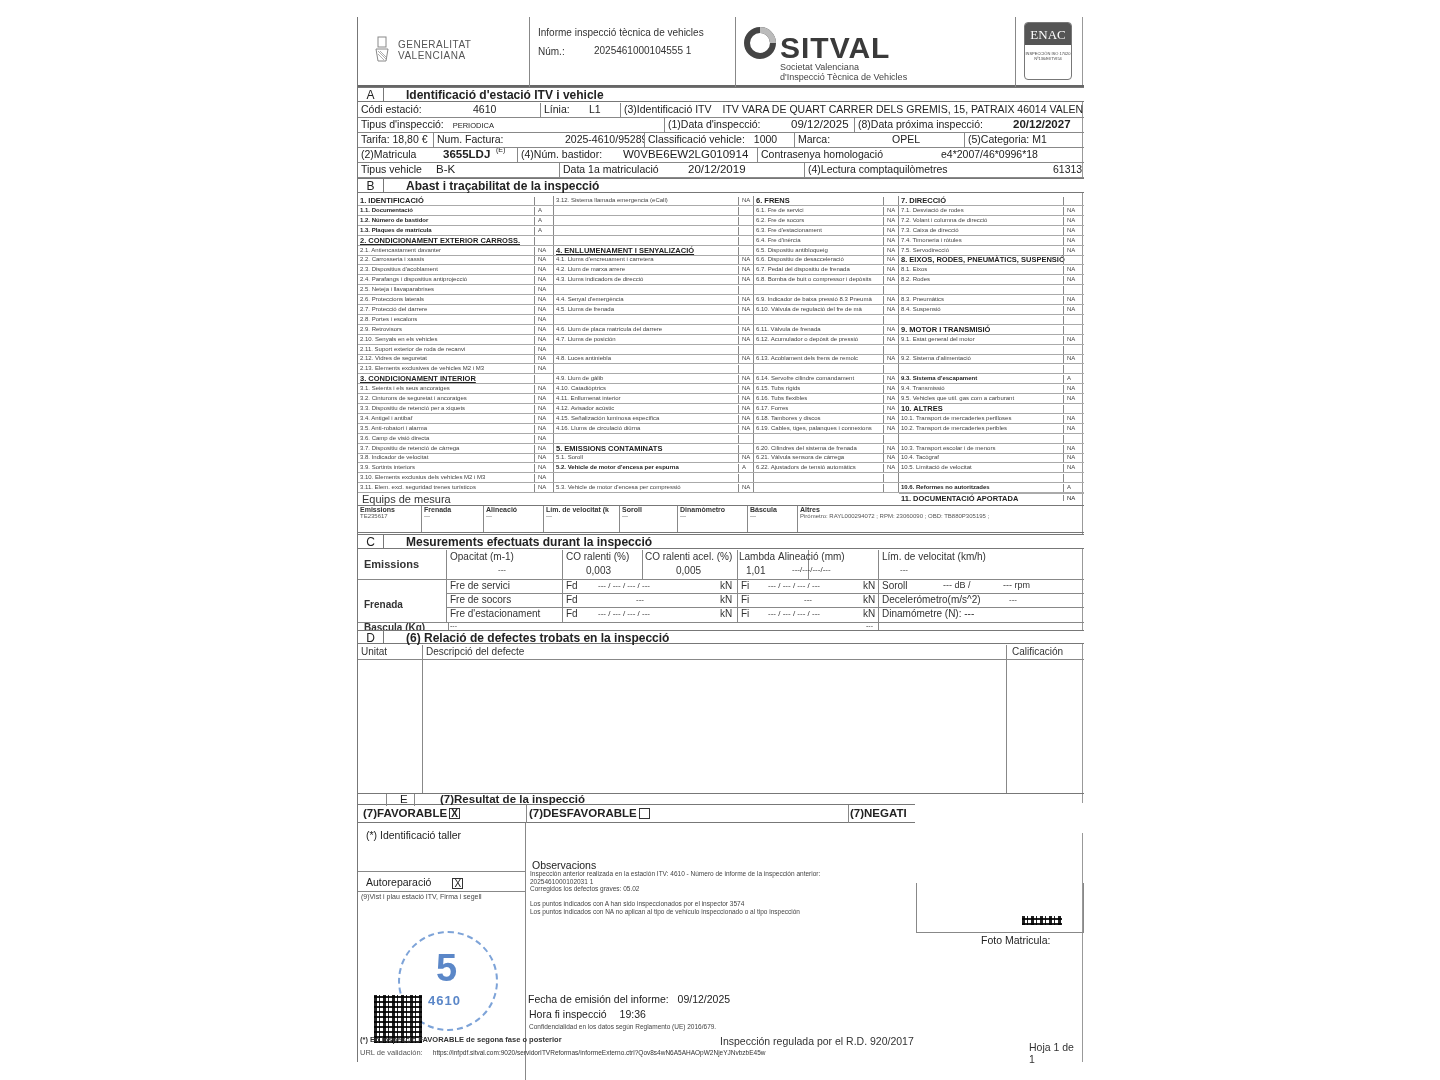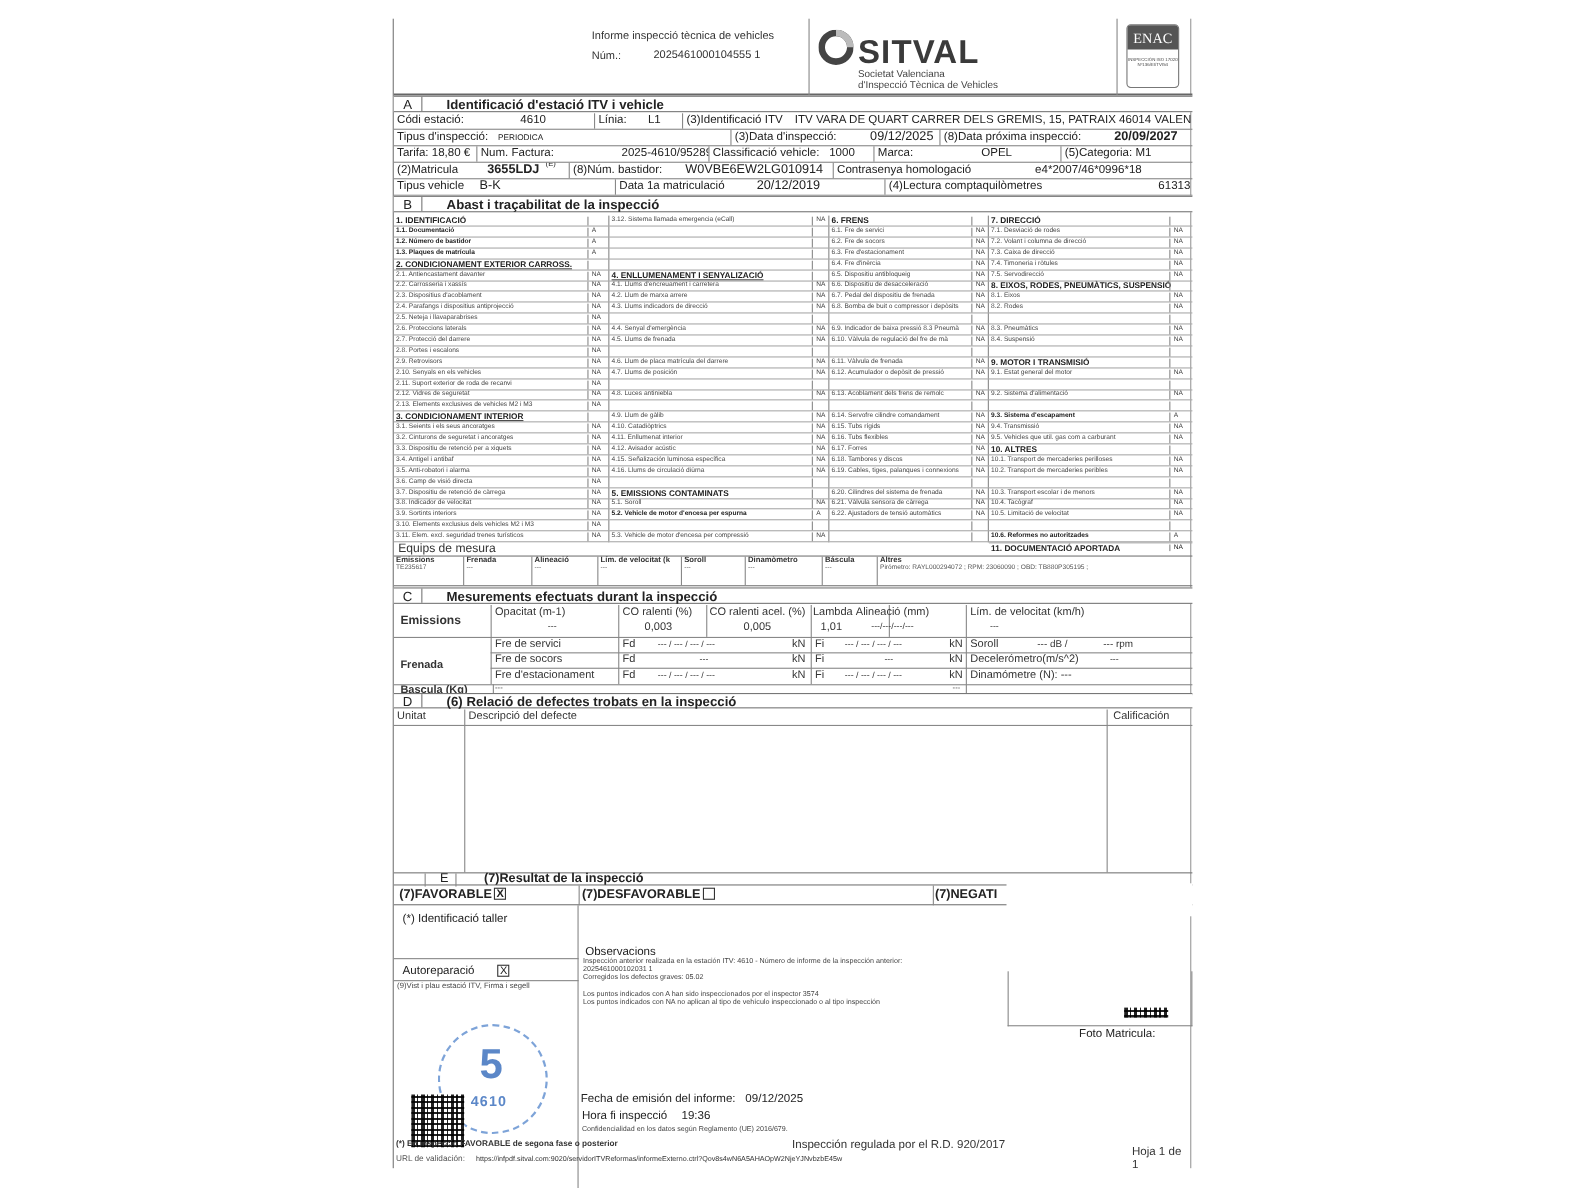--- a/index.html
+++ b/index.html
@@ -65,20 +65,31 @@
       repeating-linear-gradient(0deg, #222 0 2px, #fff 2px 5px);
       background-blend-mode: multiply; }
   .stamp { position: absolute; border-radius: 50%; border: 2px dashed #7da3d8; }
 </style>
 </head>
 <body>
 
 <div class="page">
 
   <div class="header">
+    <div class="hcell gv">
+      <svg class="gv-logo" viewBox="0 0 20 30">
+        <rect x="6" y="2" width="8" height="10" fill="none" stroke="#888" stroke-width="1"></rect>
+        <path d="M4 14 L16 14 L14 26 L6 26 Z" fill="none" stroke="#888" stroke-width="1"></path>
+        <path d="M6 16 L14 24 M8 16 L14 22 M6 19 L12 25" stroke="#999" stroke-width="0.8"></path>
+      </svg>
+      <div class="gv-text">
+        <div>GENERALITAT</div>
+        <div>VALENCIANA</div>
+      </div>
+    </div>
     <div class="hcell inf">
       <div class="inf-title">Informe inspecció tècnica de vehicles</div>
       <div class="inf-num-l">Núm.:</div>
       <div class="inf-num-v">2025461000104555 1</div>
     </div>
     <div class="hcell sit">
       <svg class="sit-logo" viewBox="0 0 32 32">
         <circle cx="16" cy="16" r="13" fill="none" stroke="#444" stroke-width="6"></circle>
         <path d="M16 3 A13 13 0 0 1 29 16" fill="none" stroke="#bbb" stroke-width="6"></path>
         <circle cx="16" cy="16" r="5" fill="#fff"></circle>
@@ -114,26 +125,26 @@
       <span>(3)Identificació ITV</span>
       <span style="margin-left:8px;">ITV VARA DE QUART CARRER DELS GREMIS, 15, PATRAIX 46014 VALEN</span>
     </div>
   </div>
   <div class="row" style="top:101px;height:15px;">
     <div class="cell b" style="left:0;width:307px;">
       <span>Tipus d'inspecció:</span>
       <span style="margin-left:6px;font-size:7.5px;">PERIODICA</span>
     </div>
     <div class="cell b" style="left:307px;width:190px;">
-      <span>(3)Data d'inspecció:</span>
+      <span>(1)Data d'inspecció:</span>
       <span class="v" style="left:126px;font-size:11.5px;">09/12/2025</span>
     </div>
     <div class="cell" style="left:497px;width:229px;">
       <span>(8)Data próxima inspecció:</span>
-      <span class="v bold" style="left:158px;font-size:11.5px;">20/09/2027</span>
+      <span class="v bold" style="left:158px;font-size:11.5px;">20/12/2027</span>
     </div>
   </div>
   <div class="row" style="top:116px;height:15px;">
     <div class="cell b" style="left:0;width:76px;">Tarifa: 18,80 €</div>
     <div class="cell b" style="left:76px;width:211px;">
       <span>Num. Factura:</span>
       <span class="v" style="left:131px;">2025-4610/95289</span>
     </div>
     <div class="cell b" style="left:287px;width:150px;">
       <span>Classificació vehicle:</span>
@@ -145,21 +156,21 @@
     </div>
     <div class="cell" style="left:607px;width:119px;">(5)Categoria: M1</div>
   </div>
   <div class="row" style="top:131px;height:15px;">
     <div class="cell b" style="left:0;width:160px;">
       <span>(2)Matricula</span>
       <span class="v bold" style="left:85px;font-size:11.5px;">3655LDJ</span>
       <span class="v" style="left:138px;top:-2px;font-size:7px;">(E)</span>
     </div>
     <div class="cell b" style="left:160px;width:240px;">
-      <span>(8)Núm. bastidor:</span>
+      <span>(4)Núm. bastidor:</span>
       <span class="v" style="left:105px;font-size:11.5px;">W0VBE6EW2LG010914</span>
     </div>
     <div class="cell" style="left:400px;width:326px;">
       <span>Contrasenya homologació</span>
       <span class="v" style="left:183px;">e4*2007/46*0996*18</span>
     </div>
   </div>
   <div class="row" style="top:146px;height:15px;">
     <div class="cell b" style="left:0;width:202px;">
       <span>Tipus vehicle</span>

